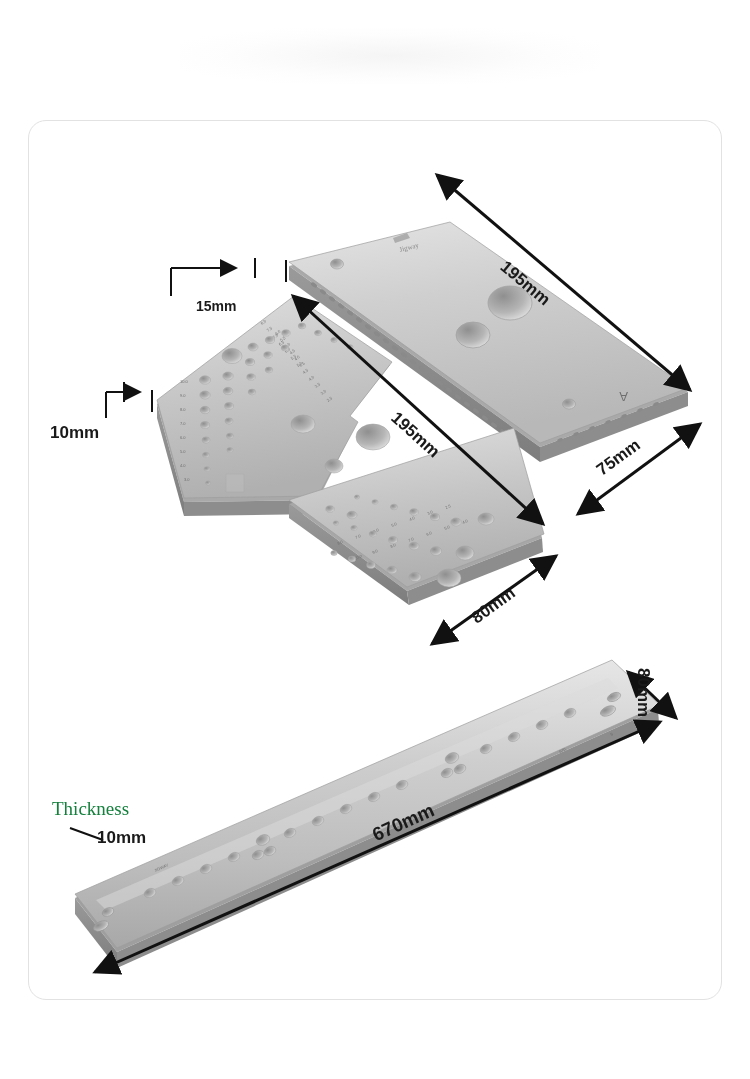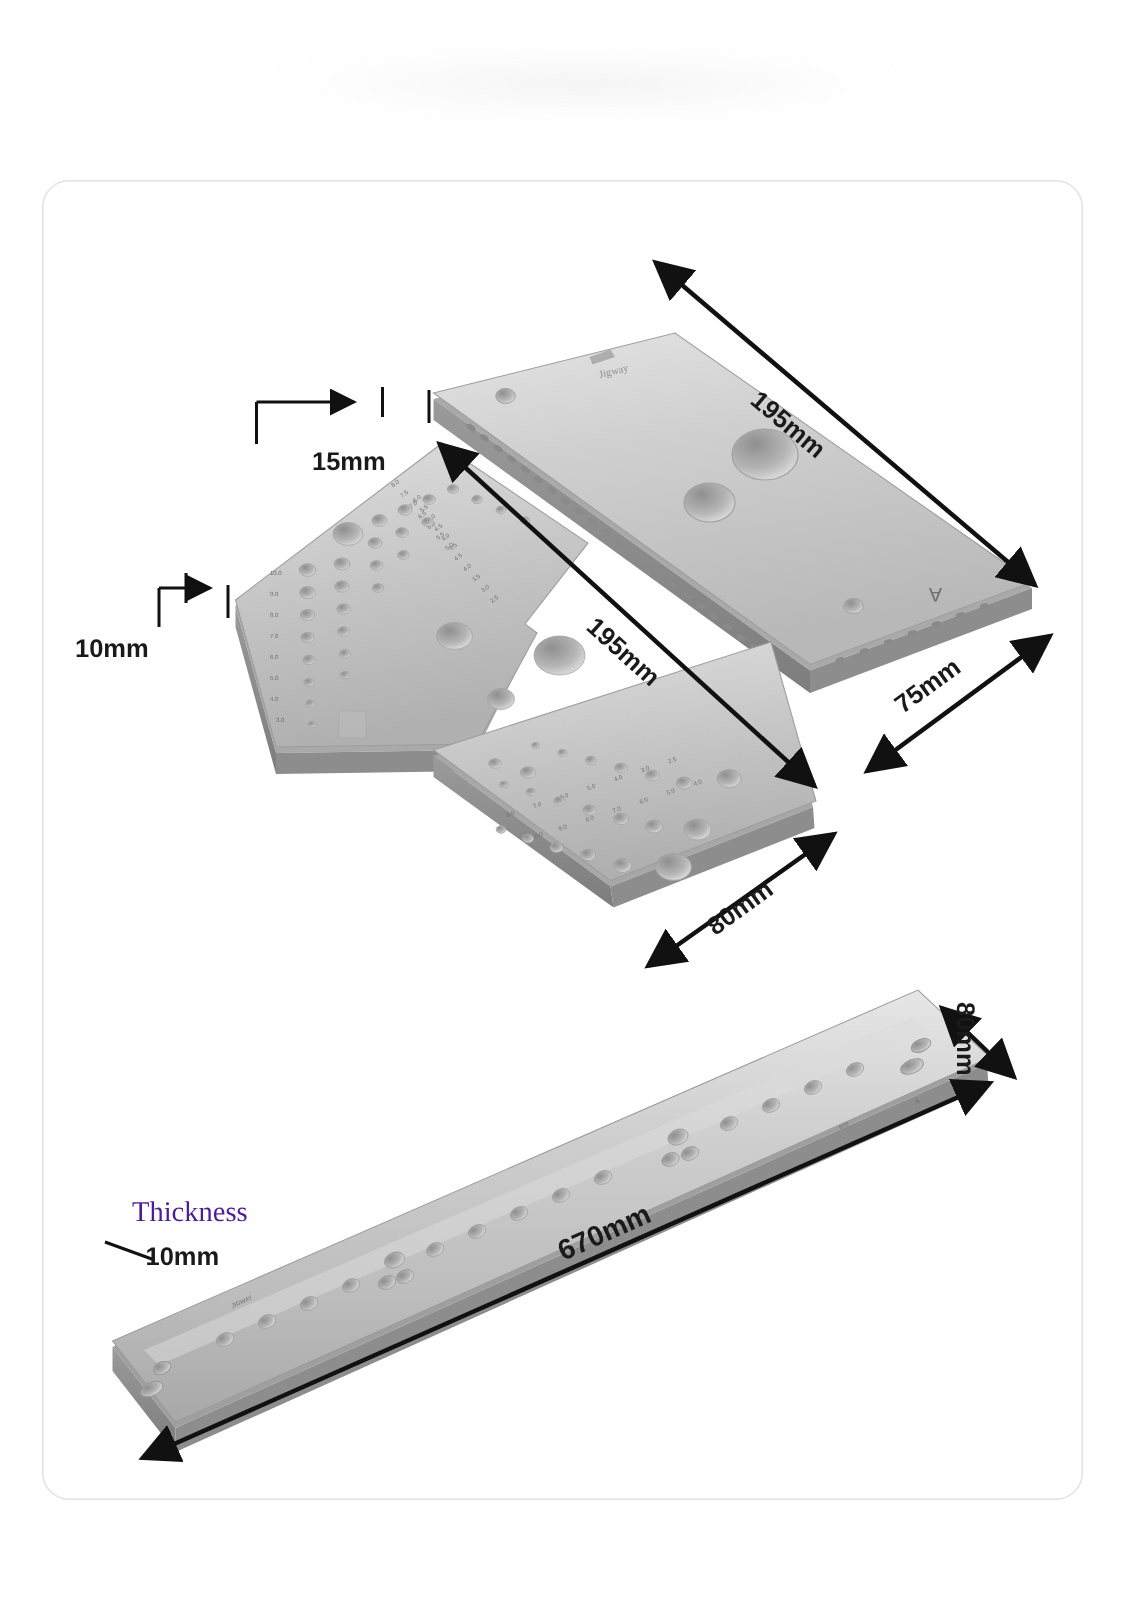--- a/index.html
+++ b/index.html
@@ -51,23 +51,22 @@
   .dimlabel {
     position: absolute;
     font-family: "Liberation Sans", sans-serif;
     font-weight: bold;
     color: #1a1a1a;
     white-space: nowrap;
   }
   .thicklabel {
     position: absolute;
     font-family: "Liberation Serif", serif;
-    color: #4c1d95;
+    color: #15803d;
     white-space: nowrap;
-    margin-left: 36px;
   }
   .tiny {
     font-size: 4px;
     fill: #6f6f6f;
     font-family: "Liberation Sans", sans-serif;
   }
 </style>
 </head>
 <body>
 
@@ -390,21 +389,21 @@
 
     <g>
       <line x1="95" y1="972" x2="660" y2="722" stroke="#111" stroke-width="3" marker-start="url(#arrowStart)" marker-end="url(#arrow)"></line>
     </g>
 
     <g>
       <line x1="70" y1="828" x2="103" y2="840" stroke="#111" stroke-width="2"></line>
     </g>
   </svg>
 
-  <div class="dimlabel" style="left:208px; top:298px; font-size:17px;">15mm</div>
+  <div class="dimlabel" style="left:196px; top:298px; font-size:14px;">15mm</div>
 
   <div class="dimlabel" style="left:50px; top:423px; font-size:17px;">10mm</div>
 
   <div class="dimlabel" style="left:509px; top:257px; font-size:17px; transform:rotate(40deg); transform-origin:left top;">195mm</div>
 
   <div class="dimlabel" style="left:593px; top:464px; font-size:17px; transform:rotate(-36deg); transform-origin:left top;">75mm</div>
 
   <div class="dimlabel" style="left:400px; top:408px; font-size:17px; transform:rotate(42deg); transform-origin:left top;">195mm</div>
 
   <div class="dimlabel" style="left:468px; top:612px; font-size:17px; transform:rotate(-36deg); transform-origin:left top;">80mm</div>

